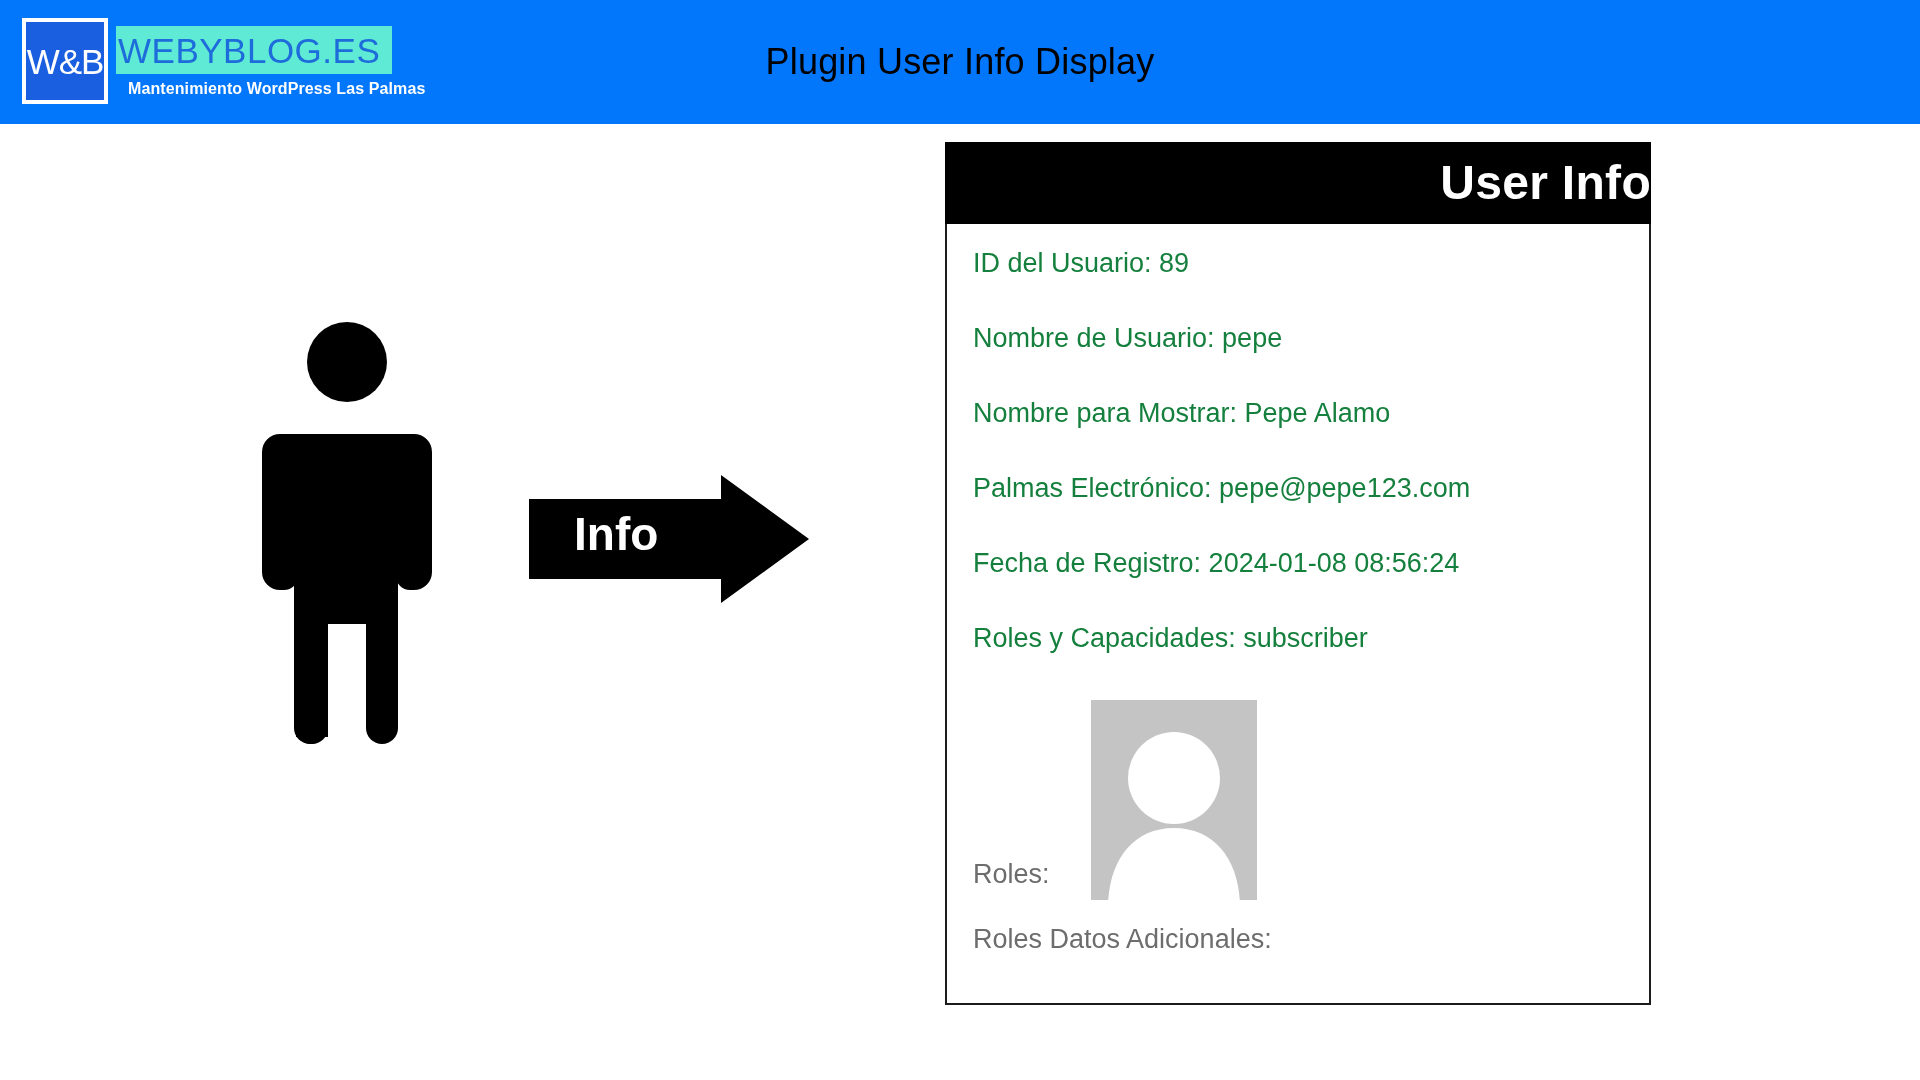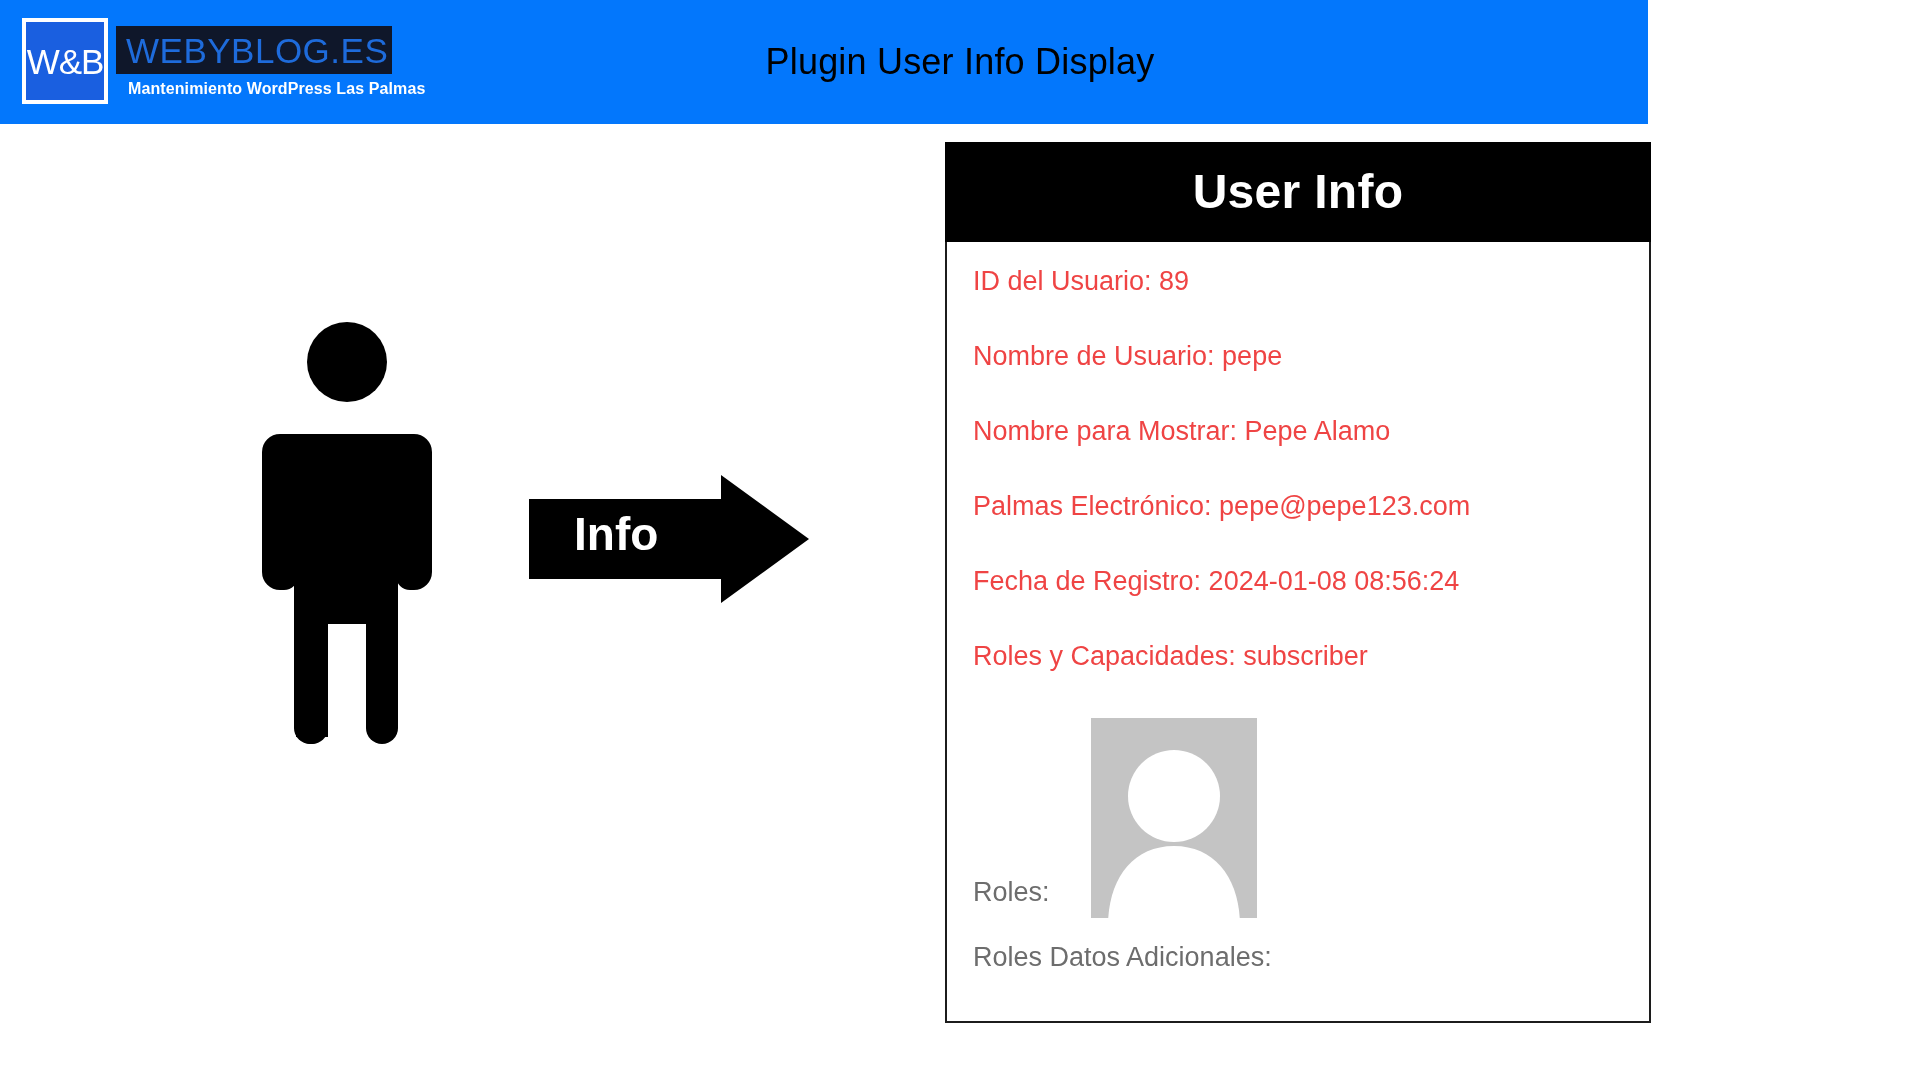--- a/index.html
+++ b/index.html
@@ -12,21 +12,21 @@
     height: 1080px;
     overflow: hidden;
     font-family: "Liberation Sans", sans-serif;
     position: relative;
   }
 
   
   .topbar {
     position: absolute;
     left: 0; top: 0;
-    width: 1648px;
+    width: 1920px;
     height: 124px;
     background: #0377fc;
   }
 
   
   .logo {
     position: absolute;
     left: 22px;
     top: 18px;
     width: 370px;
@@ -50,24 +50,24 @@
     font-weight: 400;
     letter-spacing: -1px;
     line-height: 1;
   }
   .logo-wordmark {
     position: absolute;
     left: 94px;
     top: 8px;
     width: 276px;
     height: 48px;
-    background: #0f172a;
-    display: flex;
-    align-items: center;
-    padding-left: 10px;
+    background: #5eead4;
+    display: flex;
+    align-items: center;
+    padding-left: 2px;
     box-sizing: border-box;
   }
   .logo-wordmark-text {
     color: #1e6bdb;
     font-size: 35px;
     font-weight: 400;
     letter-spacing: 0.5px;
     line-height: 1;
   }
   .logo-tagline {
@@ -128,43 +128,43 @@
   .card {
     position: absolute;
     left: 945px;
     top: 142px;
     width: 706px;
     height: 863px;
     box-sizing: border-box;
     background: #ffffff;
   }
   .card-header {
-    height: 100px;
+    height: 82px;
     background: #000000;
     display: flex;
     align-items: center;
-    justify-content: center;
+    justify-content: flex-end;
   }
   .card-header-title {
     color: #ffffff;
     font-size: 48px;
     font-weight: bold;
     letter-spacing: 0.3px;
     line-height: 1;
   }
   .card-body {
     position: relative;
     height: 781px;
     box-sizing: border-box;
     border: 2px solid #1c1c1c;
     border-top: none;
     padding: 26px 20px 0 26px;
   }
   .info-line {
-    color: #ef4444;
+    color: #15803d;
     font-size: 27px;
     font-weight: 400;
     line-height: 1;
     margin-bottom: 48px;
     white-space: nowrap;
   }
   .avatar-row {
     position: relative;
     height: 200px;
     margin-bottom: 26px;

